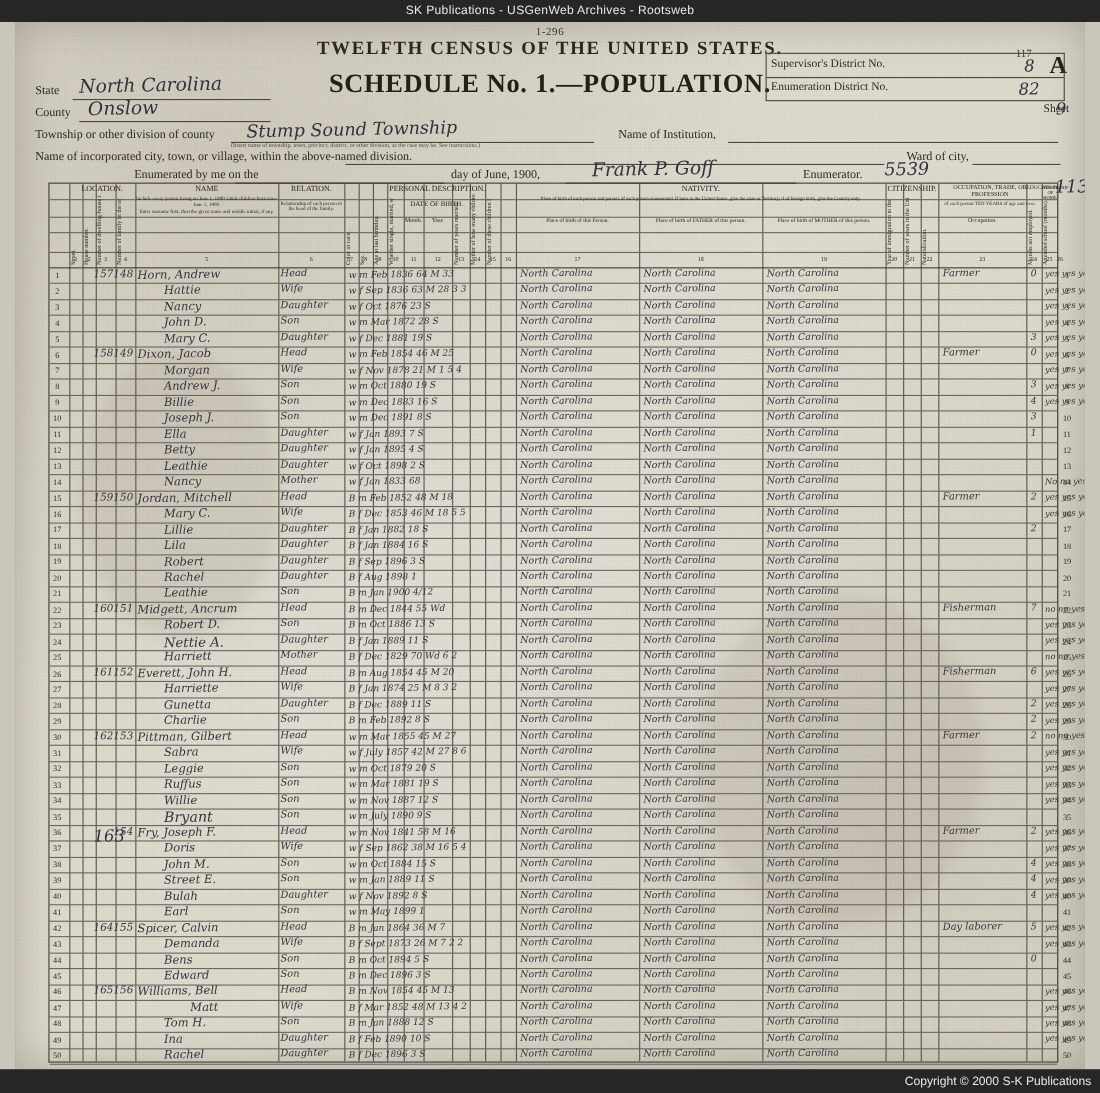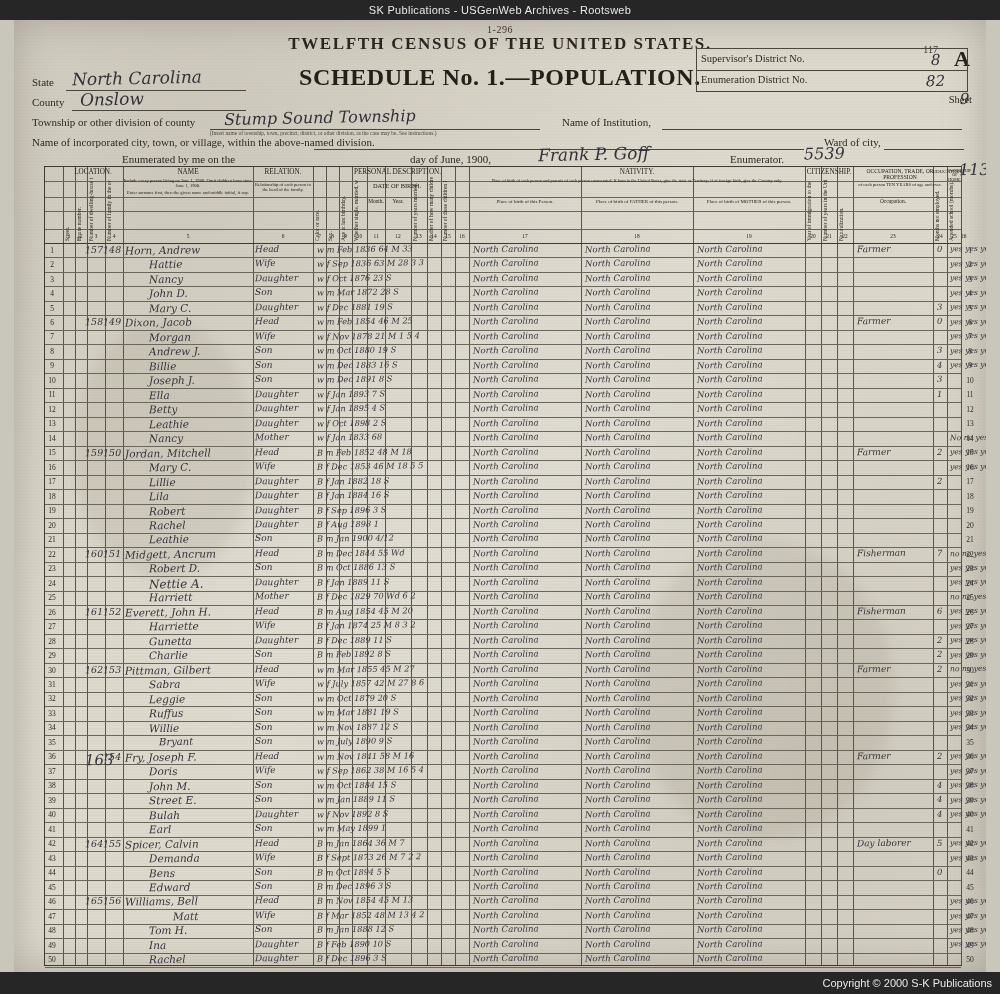--- a/index.html
+++ b/index.html
@@ -570,21 +570,21 @@
         <div class="cellhw" style="left: 104px; top: 554.709px; font-size: 10.5px; transform: rotate(-0.8deg);">Willie</div>
         <div class="cellhw" style="left: 210px; top: 554.709px; font-size: 9px; transform: rotate(-0.8deg);">Son</div>
         <div class="cellhw" style="left: 272px; top: 554.709px; font-size: 8.2px; transform: rotate(-0.8deg);">w m Nov 1887 12 S</div>
         <div class="cellhw" style="left: 428px; top: 554.709px; font-size: 8.6px; transform: rotate(-0.8deg);">North Carolina</div>
         <div class="cellhw" style="left: 540px; top: 554.709px; font-size: 8.6px; transform: rotate(-0.8deg);">North Carolina</div>
         <div class="cellhw" style="left: 652px; top: 554.709px; font-size: 8.6px; transform: rotate(-0.8deg);">North Carolina</div>
         <div class="cellhw" style="left: 905px; top: 555.288px; font-size: 7.6px; transform: rotate(-0.8deg);">yes yes yes</div>
         <div class="hline" style="top: 582.8px;"></div>
         <div class="rowno" style="left: -2px; top: 570.926px; width: 18px;">35</div>
         <div class="rowno" style="left: 916px; top: 570.926px; width: 18px;">35</div>
-        <div class="cellhw" style="left: 114px; top: 569.189px; font-size: 10px; transform: rotate(-0.8deg);">Bryant</div>
+        <div class="cellhw" style="left: 104px; top: 569.189px; font-size: 13px; transform: rotate(-0.8deg);">Bryant</div>
         <div class="cellhw" style="left: 210px; top: 569.189px; font-size: 9px; transform: rotate(-0.8deg);">Son</div>
         <div class="cellhw" style="left: 272px; top: 569.189px; font-size: 8.2px; transform: rotate(-0.8deg);">w m July 1890 9 S</div>
         <div class="cellhw" style="left: 428px; top: 569.189px; font-size: 8.6px; transform: rotate(-0.8deg);">North Carolina</div>
         <div class="cellhw" style="left: 540px; top: 569.189px; font-size: 8.6px; transform: rotate(-0.8deg);">North Carolina</div>
         <div class="cellhw" style="left: 652px; top: 569.189px; font-size: 8.6px; transform: rotate(-0.8deg);">North Carolina</div>
         <div class="hline" style="top: 597.28px;"></div>
         <div class="rowno" style="left: -2px; top: 585.406px; width: 18px;">36</div>
         <div class="rowno" style="left: 916px; top: 585.406px; width: 18px;">36</div>
         <div class="cellhw" style="left: 40px; top: 583.669px; font-size: 15px; transform: rotate(-0.8deg);">163</div>
         <div class="cellhw" style="left: 58px; top: 583.669px; font-size: 9.5px; transform: rotate(-0.8deg);">154</div>

